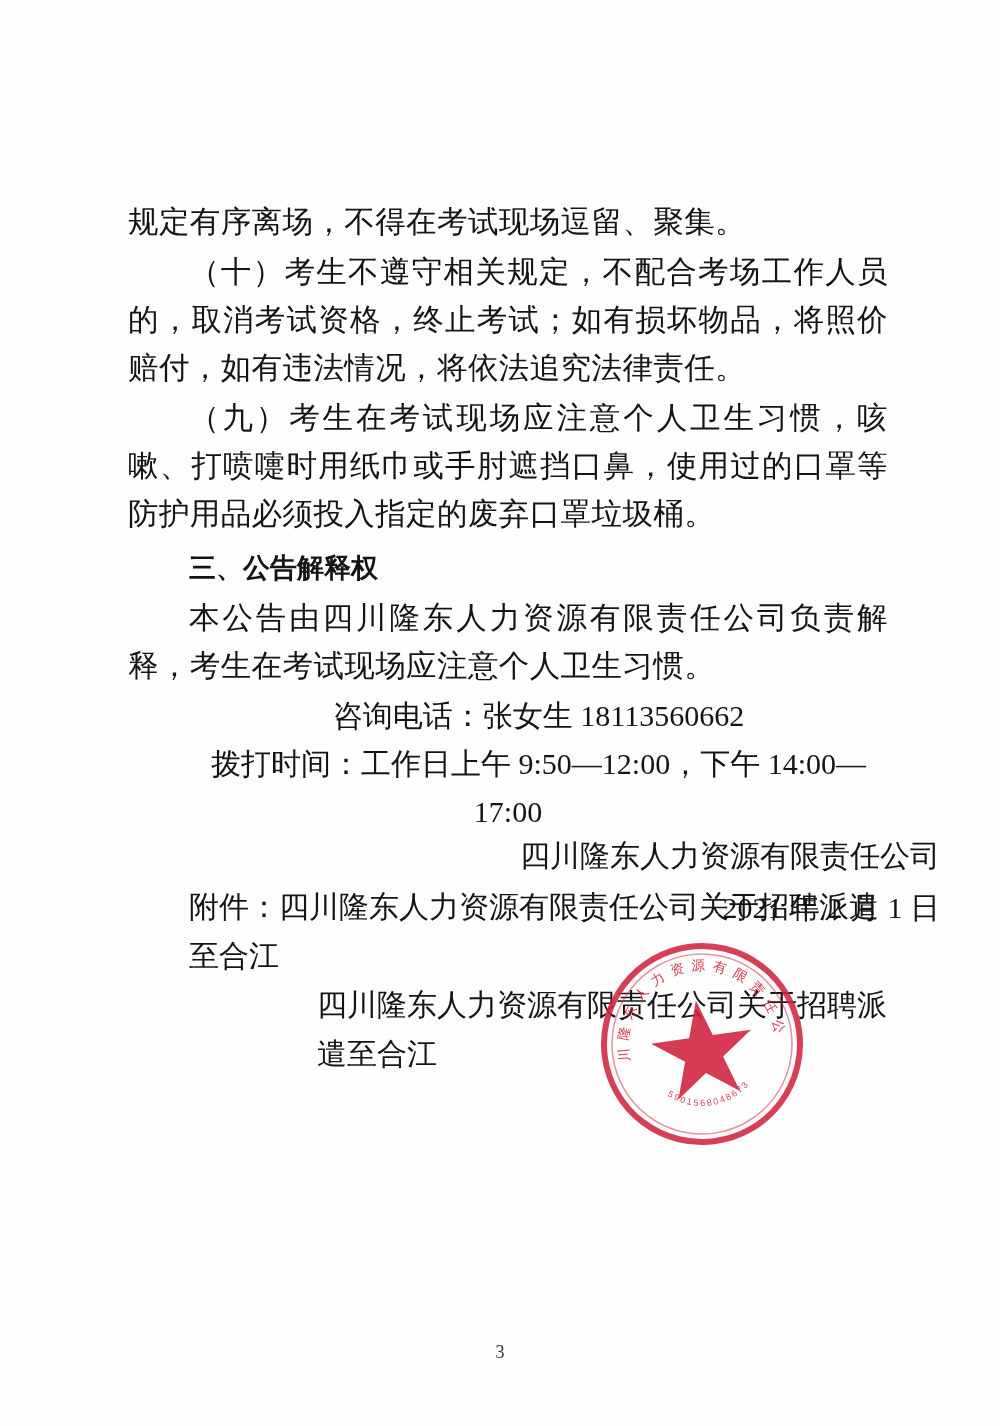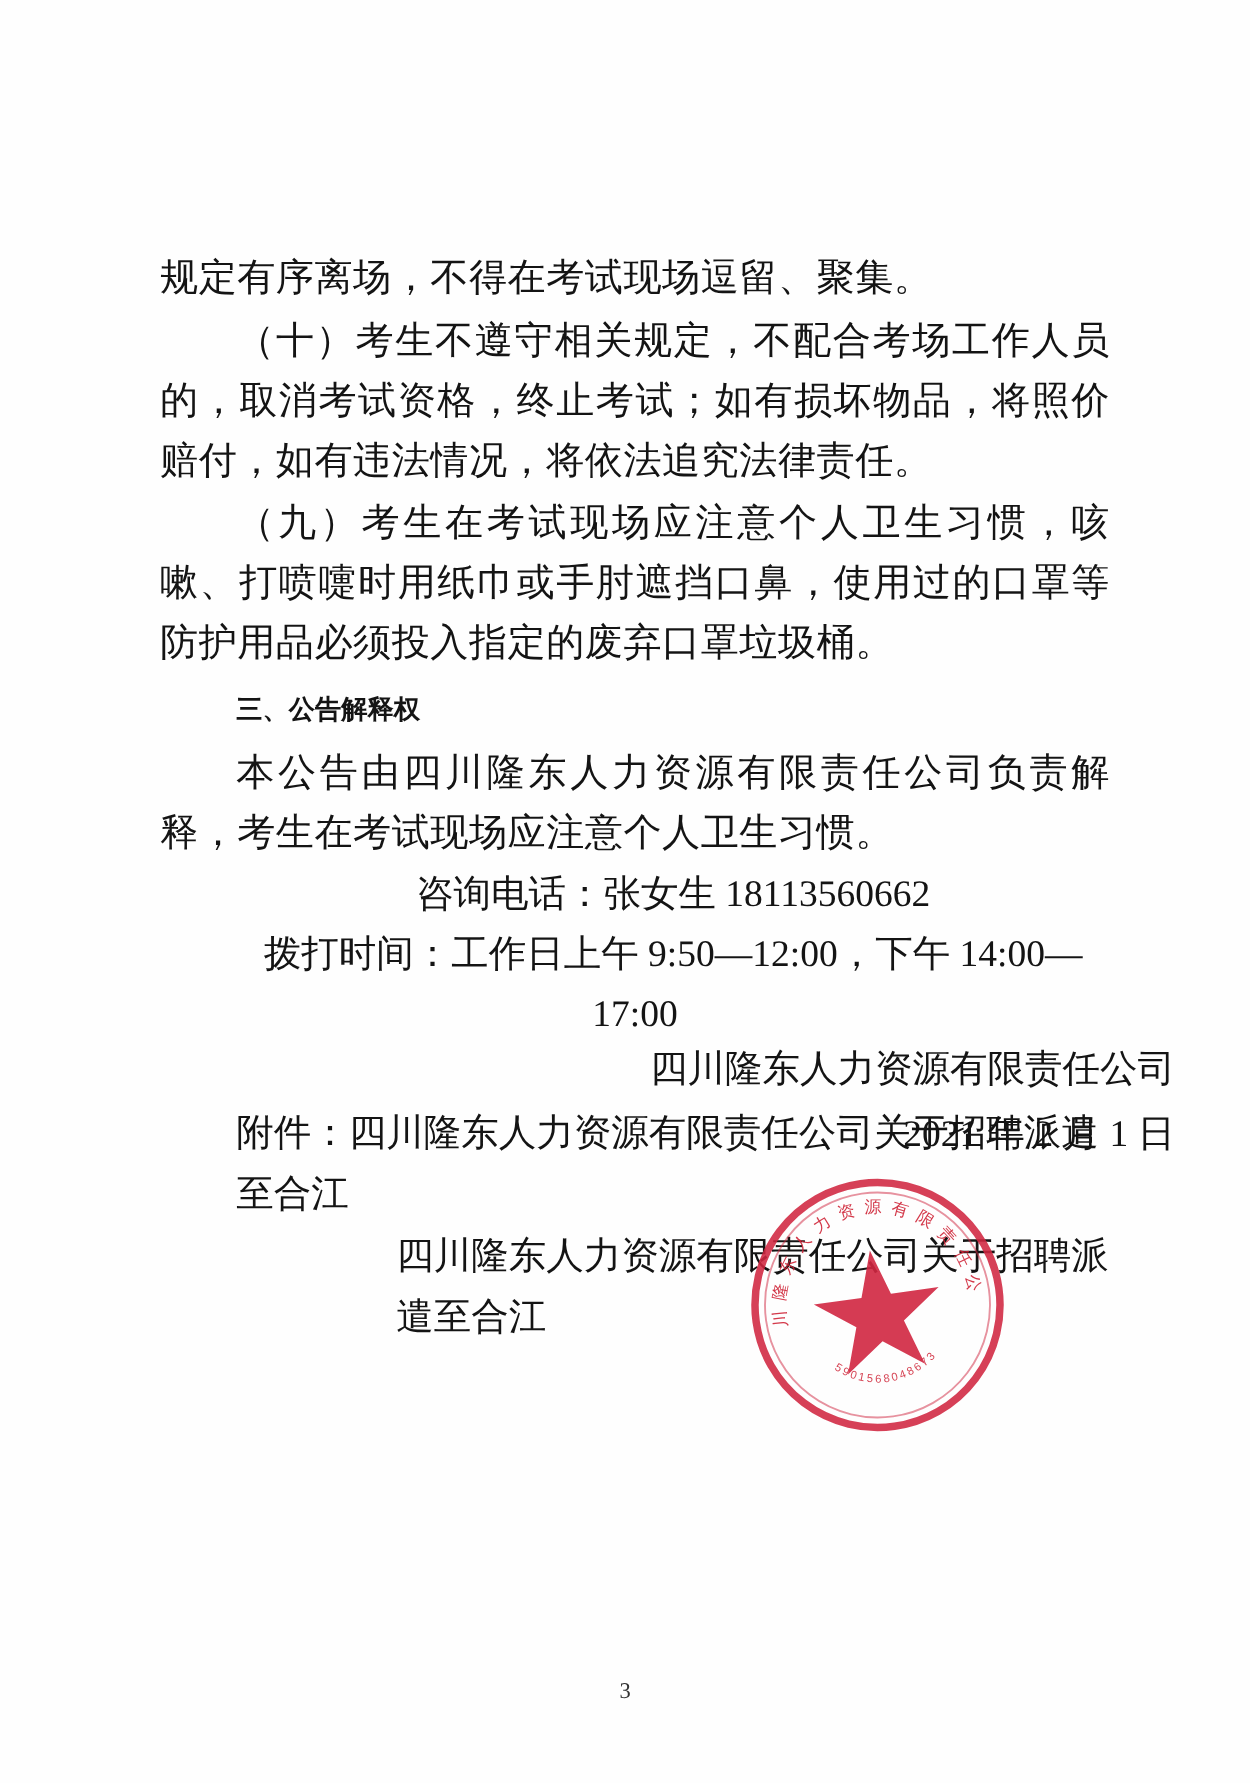--- a/index.html
+++ b/index.html
@@ -28,21 +28,21 @@
     line-height: 48px;
     letter-spacing: 0.4px;
     text-align: justify;
     margin: 0 0 2px 0;
     word-break: break-all;
   }
   .indent {
     text-indent: 61px;
   }
   .heading {
-    font-size: 21px;
+    font-size: 27px;
     line-height: 48px;
     font-weight: bold;
     text-indent: 61px;
     margin: 6px 0 2px 0;
     font-family: "Liberation Sans", "DejaVu Sans", sans-serif;
   }
   .contact-line {
     font-size: 30px;
     line-height: 48px;
     text-indent: 61px;

